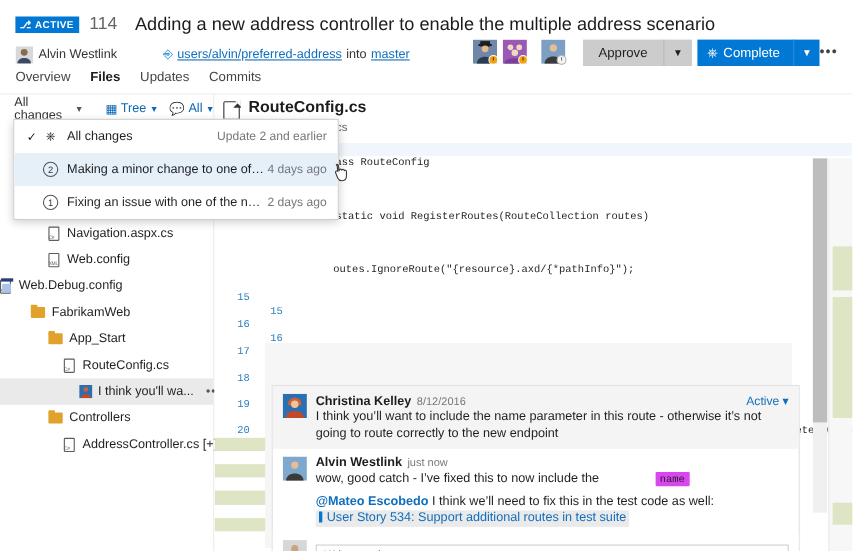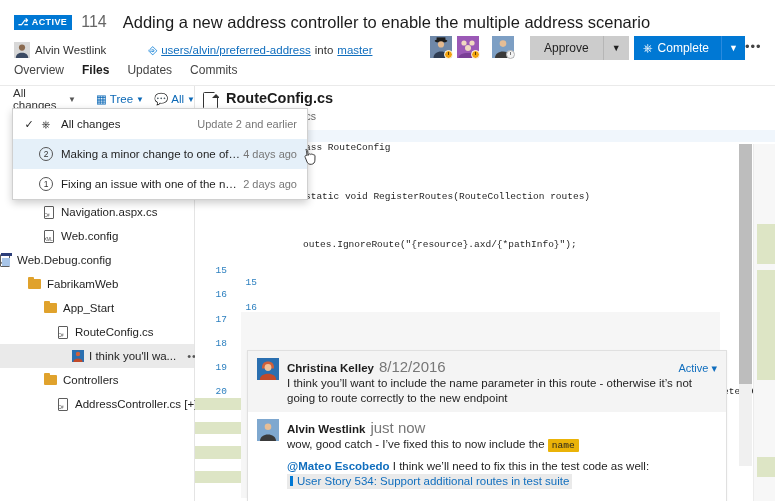--- a/index.html
+++ b/index.html
@@ -188,26 +188,26 @@
   .thread {
     position: absolute; left: 52px; top: 264px; width: 480px;
     background: #fff; border: 1px solid #e0e0e0; box-shadow: 0 1px 2px rgba(0,0,0,.06);
   }
   .cmt { display: flex; padding: 7px 9px 6px 9px; }
   .cmt.first { background: #f4f4f4; }
   .cmt-av { flex: 0 0 22px; margin-right: 8px; }
   .cmt-body { flex: 1; min-width: 0; }
   .cmt-head { display: flex; align-items: baseline; }
   .cmt-name { font-size: 11.5px; font-weight: bold; color: #1c1c1c; }
-  .cmt-time { font-size: 15px; color: #777; margin-left: 5px; }
+  .cmt-time { font-size: 10px; color: #777; margin-left: 5px; }
   .cmt-status { margin-left: auto; font-size: 11px; color: #106ebe; cursor: pointer; white-space: nowrap; }
   .cmt-text { font-size: 11.5px; color: #1f1f1f; line-height: 15px; margin-top: 1px; }
   .code-inline {
     font-family: "Liberation Mono", monospace; font-size: 9.5px;
-    background: #eab308; padding: 1px 4px; border-radius: 1px;
+    background: #d946ef; padding: 1px 4px; border-radius: 1px; margin-left: 48px;
   }
   .mention { color: #106ebe; font-weight: bold; }
   .wi-chip {
     display: inline-flex; align-items: baseline; background: #eaeaea; padding: 0 3px;
   }
   .wi-bar { display: inline-block; width: 3px; height: 10px; background: #0078d4; margin-right: 4px; position: relative; top: 1px; }
   .wi-text { color: #106ebe; }
   .reply-row { display: flex; align-items: center; padding: 6px 9px 8px 9px; background: #fff; }
   .reply-input {
     flex: 1; height: 19px; border: 1px solid #cfcfcf; background: #fff;

